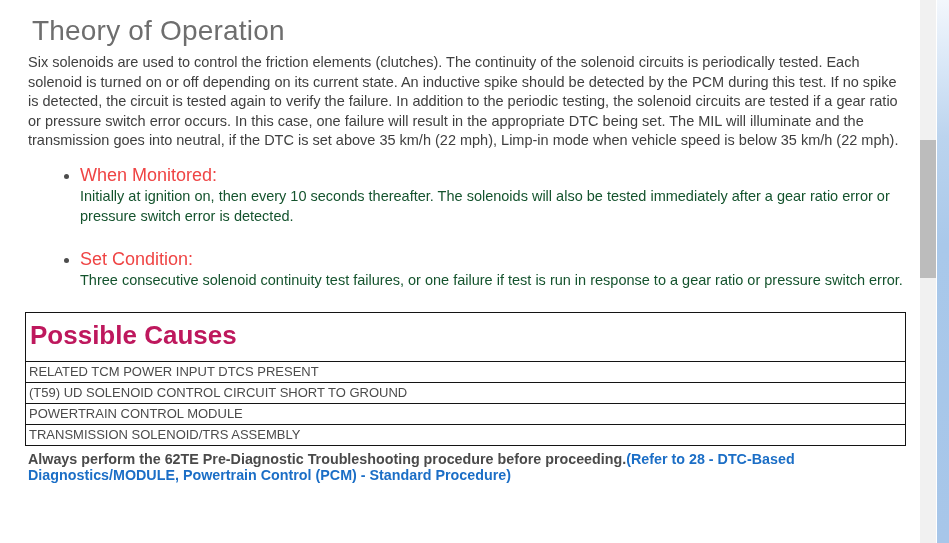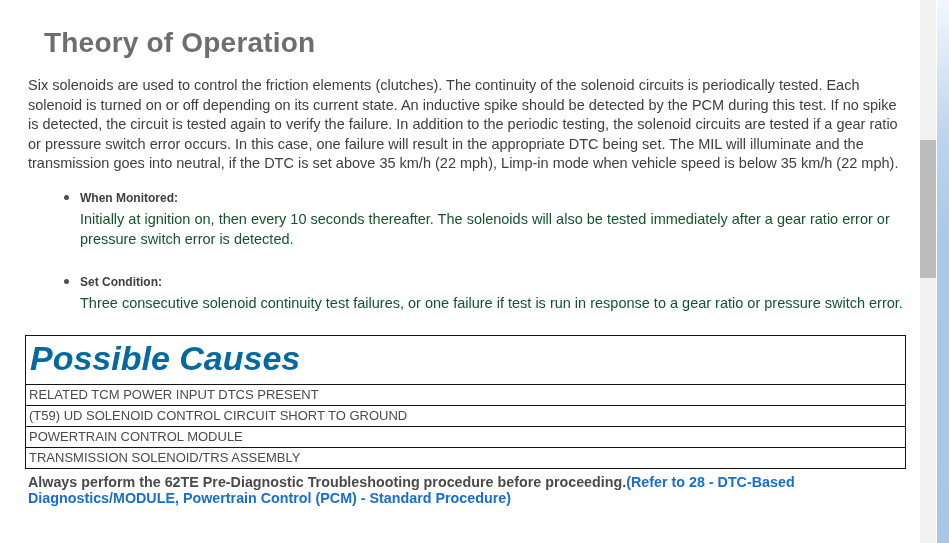--- a/index.html
+++ b/index.html
@@ -11,73 +11,72 @@
     overflow: hidden;
     font-family: "Liberation Sans", sans-serif;
   }
   .page {
     position: absolute;
     left: 28px;
     top: 0;
     width: 878px;
   }
   .page-title {
-    margin: 16px;
+    margin: 4px;
     padding-top: 10px;
     font-size: 28px;
-    font-weight: 700;
+    font-weight: 400;
     color: #6e6e6e;
     letter-spacing: 0.2px;
     line-height: 34px;
   }
   .intro {
     margin: 5px 0 0 0;
     font-size: 14.5px;
     line-height: 19.6px;
     color: #404040;
   }
   ul.bullets {
     margin: 14px 0 0 0;
     padding: 0 0 0 52px;
     list-style: disc;
     color: #4d4d4d;
   }
   ul.bullets li {
     margin-bottom: 22px;
   }
   .bullet-label {
-    font-weight: bold;
-    font-size: 12px;
-    color: #404040;
+    font-weight: normal;
+    font-size: 18px;
+    color: #ef4444;
     line-height: 20px;
   }
   .bullet-text {
     font-weight: normal;
     font-size: 14.5px;
     color: #14532d;
     line-height: 20.5px;
     margin-top: 1px;
   }
   table.causes {
     border-collapse: collapse;
     width: 881px;
     margin-left: -3px;
     margin-top: 18px;
   }
   table.causes th, table.causes td {
     border: 1px solid #141414;
     text-align: left;
   }
   table.causes th {
-    font-size: 34px;
+    font-size: 26px;
     font-weight: bold;
-    color: #0369a1;
+    color: #be185d;
     padding: 7px 4px 11px 4px;
     line-height: 30px;
-    font-style: italic;
   }
   table.causes td {
     font-size: 13px;
     color: #4b4b4b;
     padding: 2px 3px 3px 3px;
     height: 15px;
     line-height: 15px;
   }
   .note {
     margin: 5px 0 0 0;

